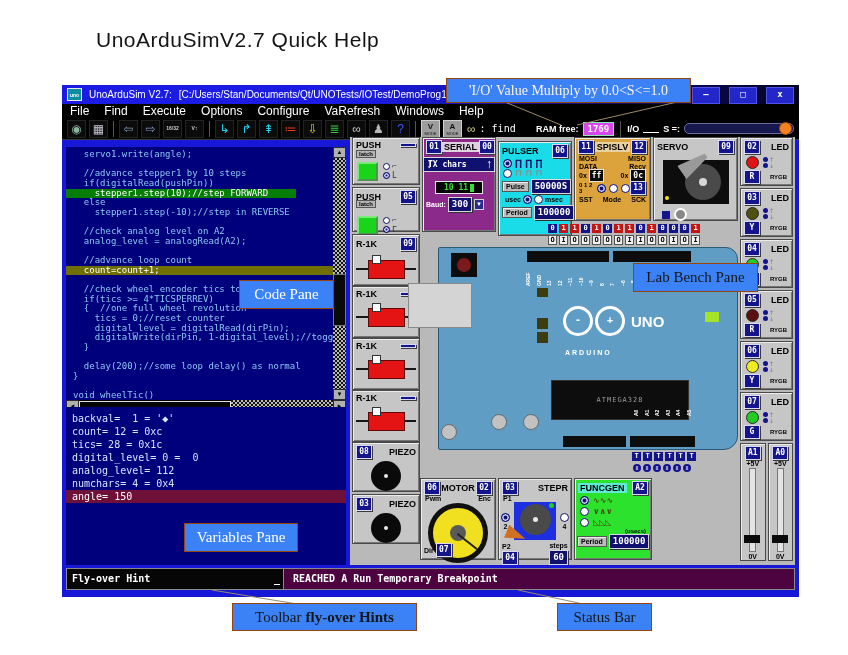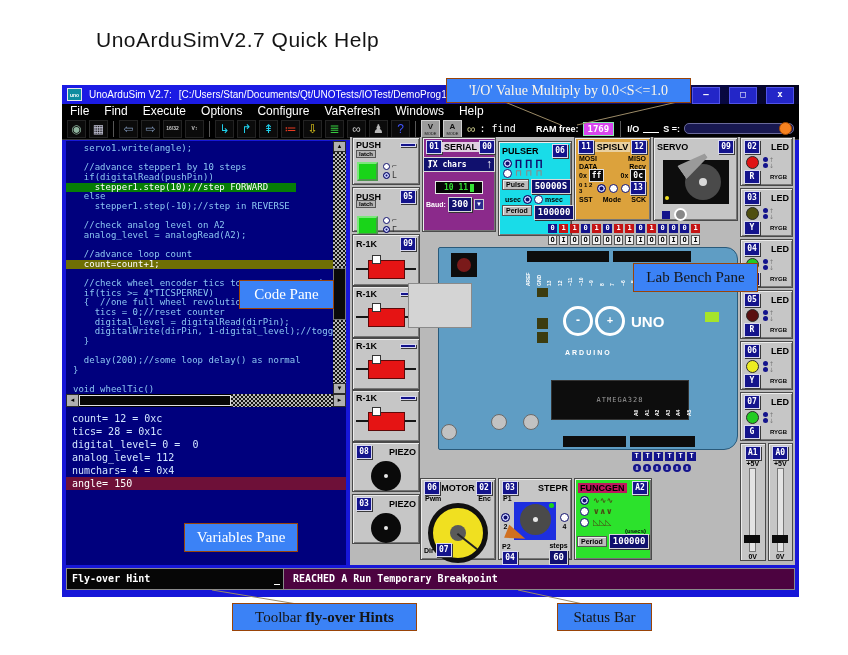--- a/index.html
+++ b/index.html
@@ -43,21 +43,21 @@
   .rambox{background:#d946ef;border:1px solid #86efac;color:#fff;
     font:bold 9px "DejaVu Sans Mono",monospace;padding:1px 4px}
   .iolbl{color:#fff;font:bold 9px "Liberation Sans",sans-serif}
   .iounder{display:inline-block;width:16px;border-bottom:1px solid #fff;height:8px}
   .ioslider{width:108px;height:9px;background:#181850;border:1px solid #69699a;
     border-radius:5px;position:relative}
   .iothumb{position:absolute;right:1px;top:-2px;width:11px;height:11px;border-radius:50%;
     background:#f58220;border:1px solid #a34a00}
 
   
-  .codepane{position:absolute;left:4px;top:56px;width:280px;height:266px;background:#00007d}
+  .codepane{position:absolute;left:4px;top:62px;width:280px;height:266px;background:#00007d}
   .codebody{position:absolute;left:0;top:3px;right:13px;bottom:13px;overflow:hidden;
     font:9px/9.65px "DejaVu Sans Mono",monospace;color:#8cc6f2;white-space:pre}
   .cl{height:9.65px;padding-left:7px;box-sizing:border-box}
   .h-green{background:#067d06;color:#fff;width:86%}
   .h-olive{background:#6f6f04;color:#fff;width:100%}
   .checker{background:conic-gradient(#b9b9b9 25%,#141414 0 50%,#b9b9b9 0 75%,#141414 0) 0 0/4px 4px}
   .vscroll{position:absolute;right:0;top:0;width:13px;bottom:13px}
   .vsbtn{height:11px;background:#b0b0b0;border:1px solid #2b2b2b;color:#000;
     font:6px/9px "Liberation Sans",sans-serif;text-align:center;box-sizing:border-box}
   .vstrack{position:absolute;top:11px;bottom:11px;left:0;width:13px}
@@ -132,21 +132,21 @@
     display:flex;align-items:center;justify-content:center;gap:2px}
   .lcdcur{width:4px;height:8px;background:#35e035;display:inline-block}
   .baudrow{padding-top:3px;justify-content:flex-start;gap:2px}
   .baudrow .tlabel{color:#fff}
   .ddbtn{background:#2a2a8e;color:#fff;font-size:6px;border:1px solid #cfcfcf;padding:0 1px;line-height:9px}
 
   .pulser{left:148px;top:4px;width:74px;height:95px;background:#19dce8}
   .waverow{display:flex;align-items:center;gap:3px;padding:1px 4px 0 4px;
     font:bold 9px "DejaVu Sans",sans-serif;color:#10106e;line-height:9px}
   .waverow.dim{color:#8a8a8a}
-  .pvrow{display:flex;align-items:flex-start;gap:2px;padding:1px 2px 0 3px}
+  .pvrow{display:flex;align-items:center;gap:2px;padding:1px 2px 0 3px}
   .unitrow{display:flex;align-items:center;gap:2px;padding:1px 2px 0 6px;
     font:bold 7px "Liberation Sans",sans-serif;color:#000}
 
   .spislv{left:224px;top:0;width:77px;height:84px;background:#dca23c}
   .spislv .ctitle{background:#e8d0a0;padding:0 2px}
   .srow{display:flex;align-items:center;justify-content:space-between;padding:1px 4px 0 4px;
     font:bold 7px "Liberation Sans",sans-serif;color:#000}
   .hexbox{background:#0a0a0a;color:#fff;font:bold 8px/9px "DejaVu Sans Mono",monospace;
     padding:1px 2px;border:1px solid #e0e0e0}
   .spiradios{display:flex;gap:3px;align-items:center}
@@ -180,21 +180,21 @@
   .stepdisc:after{content:"";position:absolute;left:13px;top:13px;width:5px;height:5px;border-radius:50%;background:#e8e8e8}
   .steparm{position:absolute;left:-8px;bottom:-2px;width:0;height:0;
     border-left:20px solid #d07020;border-top:7px solid transparent;border-bottom:7px solid transparent;
     transform:rotate(22deg)}
   .stepdot{position:absolute;right:2px;top:1px;width:5px;height:5px;border-radius:50%;background:#1ad41a}
   .optcol{display:flex;flex-direction:column;align-items:center;gap:1px;
     font:bold 7px "Liberation Sans",sans-serif;color:#000}
   .steprfoot{display:flex;align-items:flex-end;justify-content:space-between;padding:2px 3px 0 3px}
 
   .funcgen{left:224px;top:341px;width:78px;height:82px;background:#2ce22c}
-  .funcgen .ctitle{background:#be185d;padding:0 2px}
+  .funcgen .ctitle{background:#5eead4;padding:0 2px}
   .fgrow{display:flex;align-items:center;gap:4px;padding:0 5px;height:11px;
     font:bold 8px "DejaVu Sans",sans-serif;color:#4a4a14;line-height:10px}
   .fgunit{text-align:right;font:bold 6px "Liberation Sans",sans-serif;color:#0a0a0a;padding-right:5px}
   .fgfoot{display:flex;align-items:center;gap:2px;padding:0 2px}
 
   
   .rcol{position:absolute;left:390px;top:0;width:53px}
   .ledc{position:relative;height:49px;margin-bottom:2px;width:53px}
   .ledmid{display:flex;align-items:center;gap:4px;padding:2px 0 0 5px}
   .ledlight{width:11px;height:11px;border-radius:50%;border:1px solid #2a2a2a;display:inline-block}
@@ -347,20 +347,21 @@
     </div>
     <div class="hscroll">
       <div class="hsbtn">◄</div>
       <div class="hsthumb"></div>
       <div class="hstrack checker"></div>
       <div class="hsbtn">►</div>
     </div>
   </div>
 
   <div class="varspane" id="varsbody">
+      <div class="vl">backval=  1 = '◆'</div>
       <div class="vl">count= 12 = 0xc</div>
       <div class="vl">tics= 28 = 0x1c</div>
       <div class="vl">digital_level= 0 =  0</div>
       <div class="vl">analog_level= 112</div>
       <div class="vl">numchars= 4 = 0x4</div>
       <div class="vl h-maroon">angle= 150</div>
     </div>
 
   <div class="bench">
     <div class="lcol" id="lcol">

